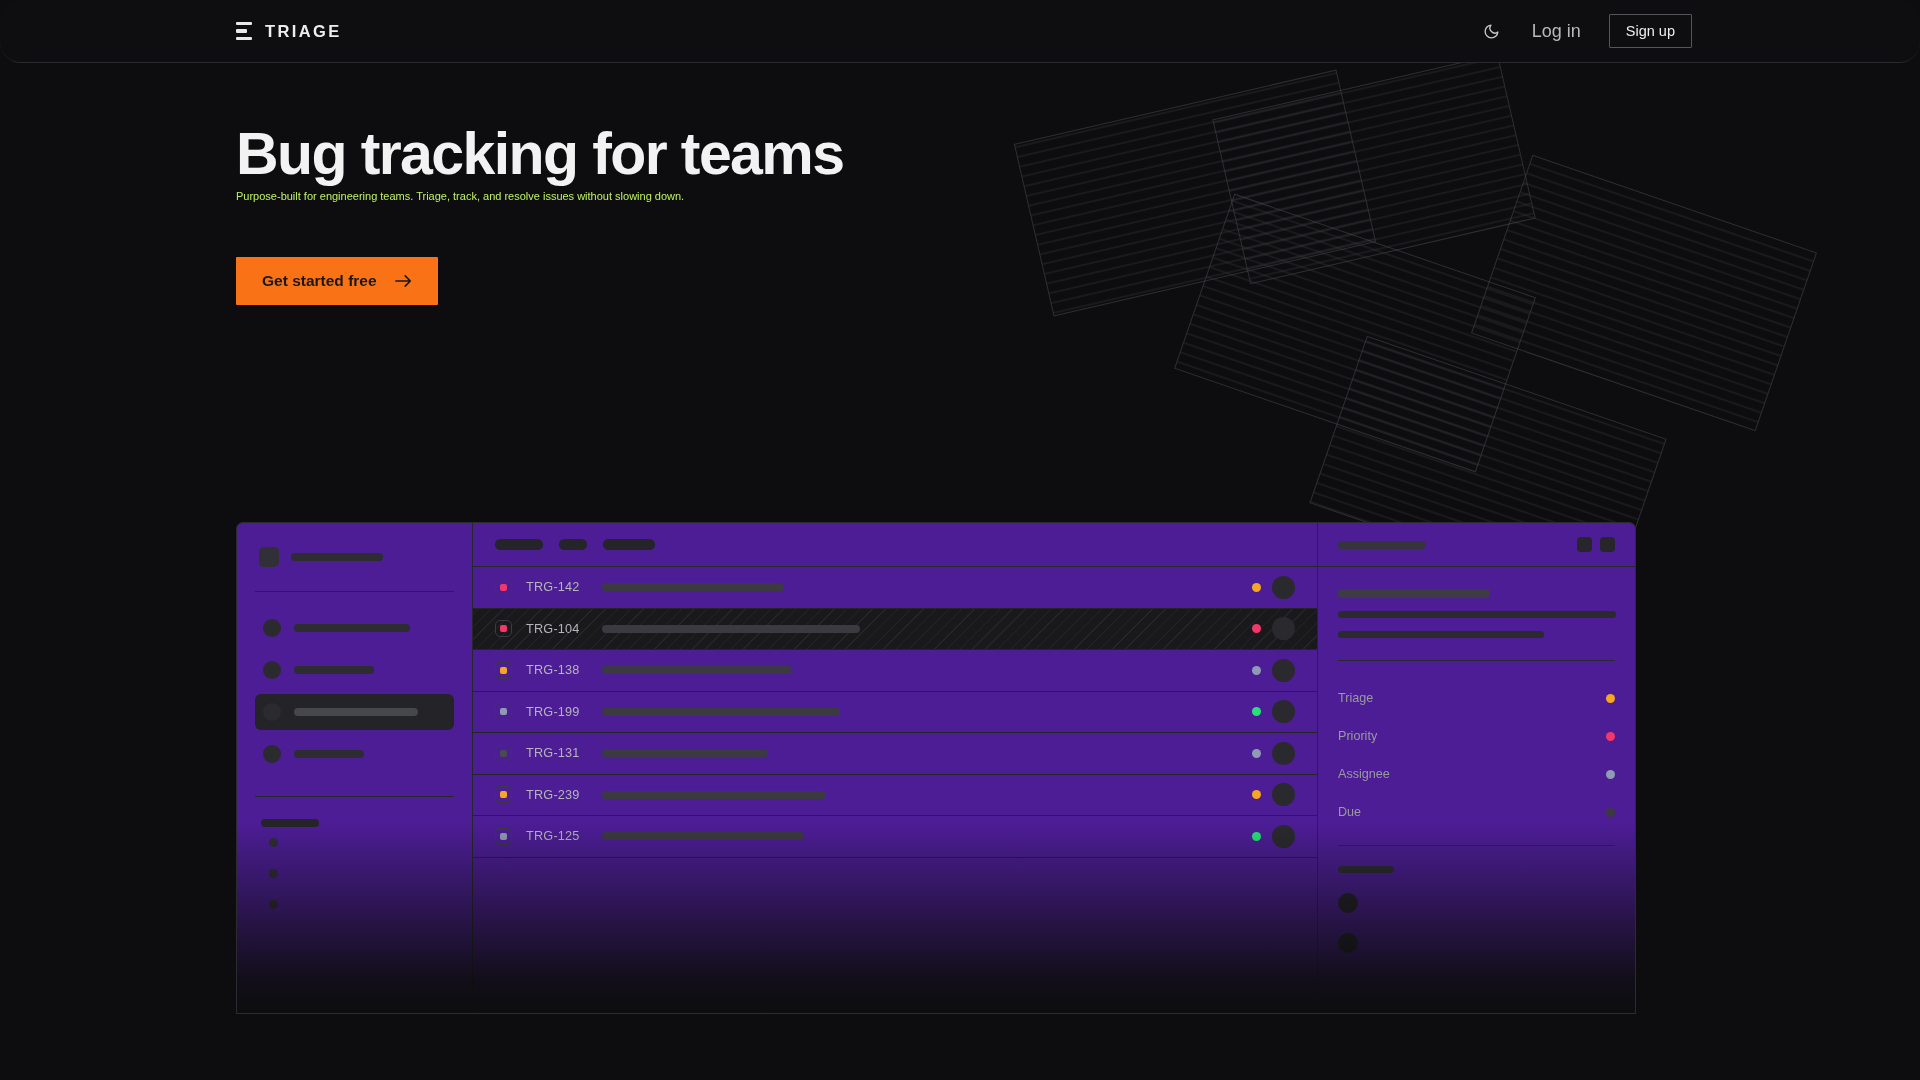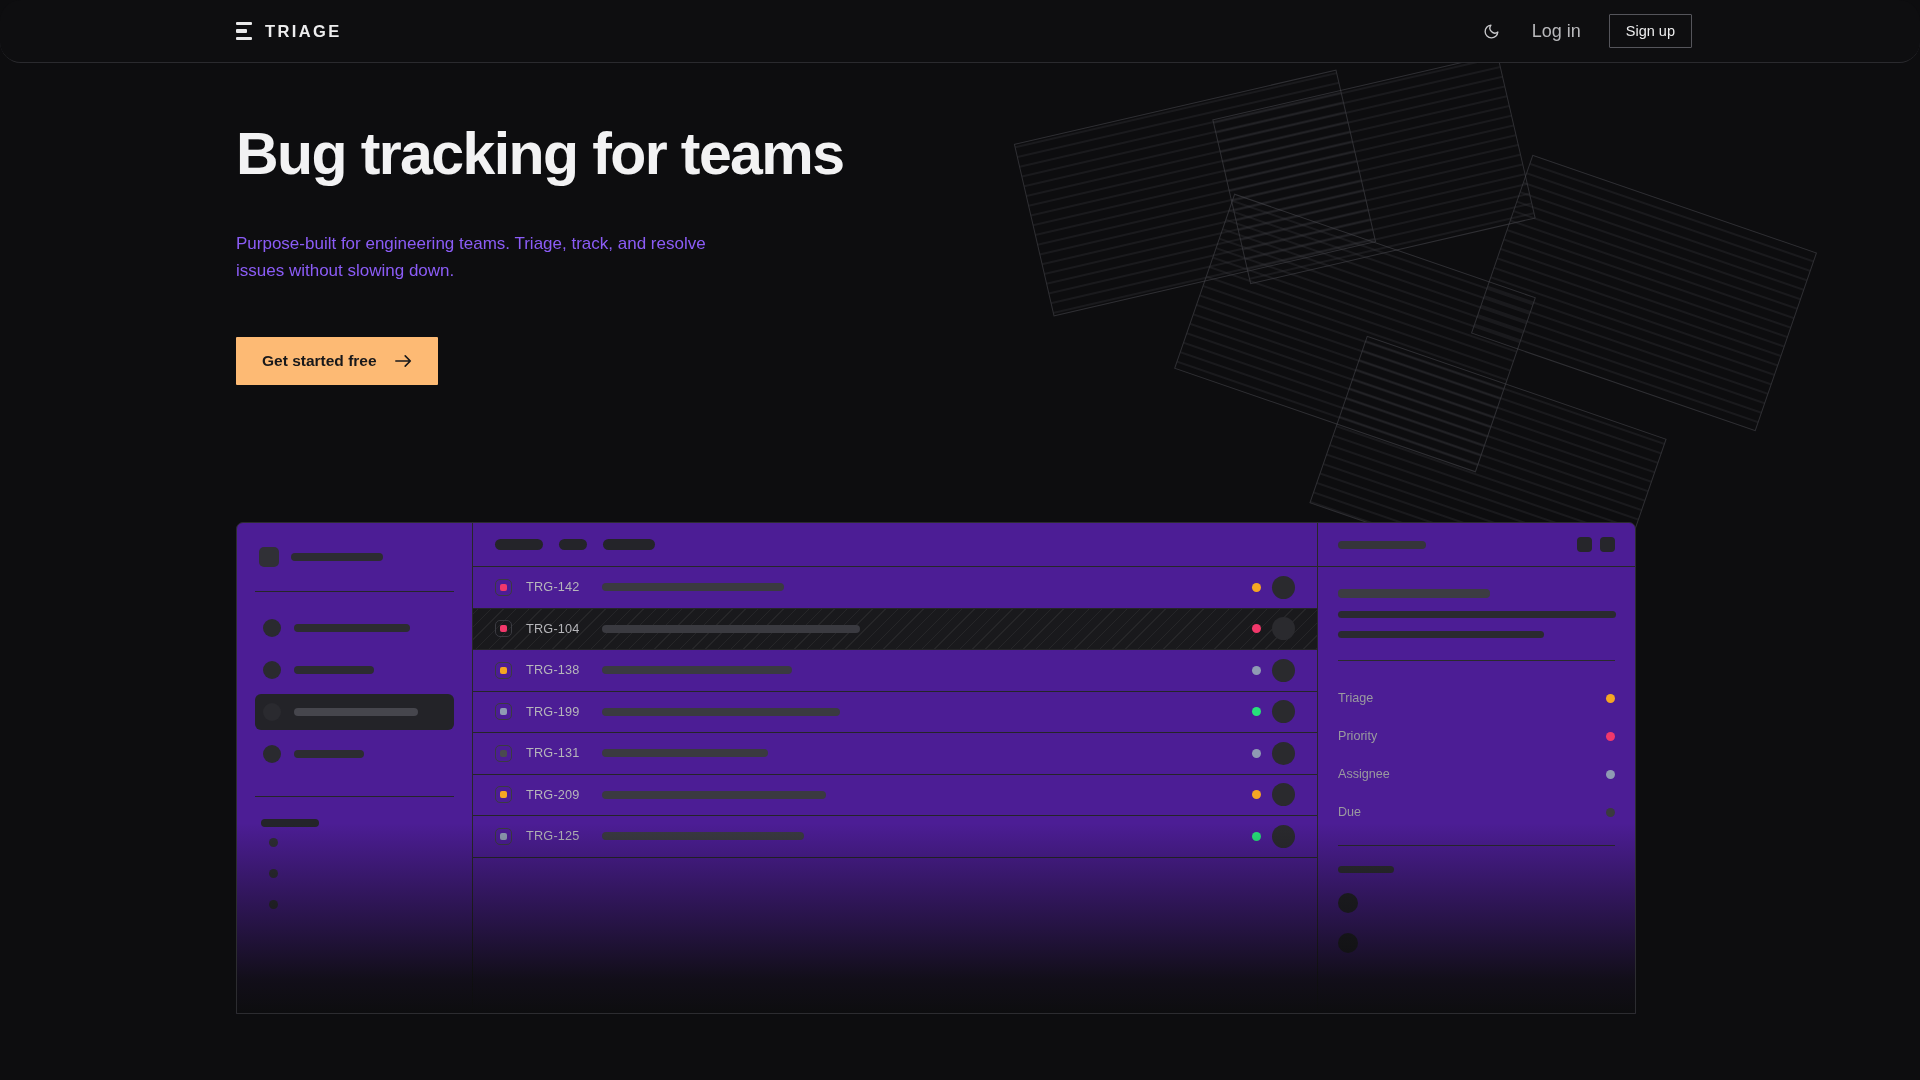--- a/index.html
+++ b/index.html
@@ -105,33 +105,32 @@
   .hero h1 {
     color: #f2f2f3;
     font-size: 59px;
     line-height: 1.13;
     font-weight: bold;
     letter-spacing: -1.6px;
     max-width: 760px;
   }
 
   .hero p {
-    margin-top: 42px;
-    color: #8b5cf6;
-    font-size: 17px;
+    color: #bef264;
+    font-size: 11px;
     line-height: 1.62;
     max-width: 480px;
   }
 
   .cta {
     margin-top: 52px;
     display: inline-flex;
     align-items: center;
     gap: 18px;
-    background: #fdba74;
+    background: #f97316;
     color: #18181a;
     font-size: 15.5px;
     font-weight: bold;
     padding: 15px 26px;
     border: none;
     cursor: pointer;
     font-family: inherit;
     border-radius: 1px;
   }
   .cta svg { display: block; }
@@ -483,21 +482,21 @@
               <span class="row-title" style="width: 166px;"></span>
               <span class="row-right">
                 <span class="status-dot" style="background: rgb(143, 155, 179);"></span>
                 <span class="avatar"></span>
               </span>
             </div>
             <div class="row">
               <span class="prio">
                 <span style="background: rgb(245, 166, 35);"></span>
               </span>
-              <span class="row-id">TRG-209</span>
+              <span class="row-id">TRG-239</span>
               <span class="row-title" style="width: 224px;"></span>
               <span class="row-right">
                 <span class="status-dot" style="background: rgb(245, 166, 35);"></span>
                 <span class="avatar"></span>
               </span>
             </div>
             <div class="row">
               <span class="prio">
                 <span style="background: rgb(143, 155, 179);"></span>
               </span>

